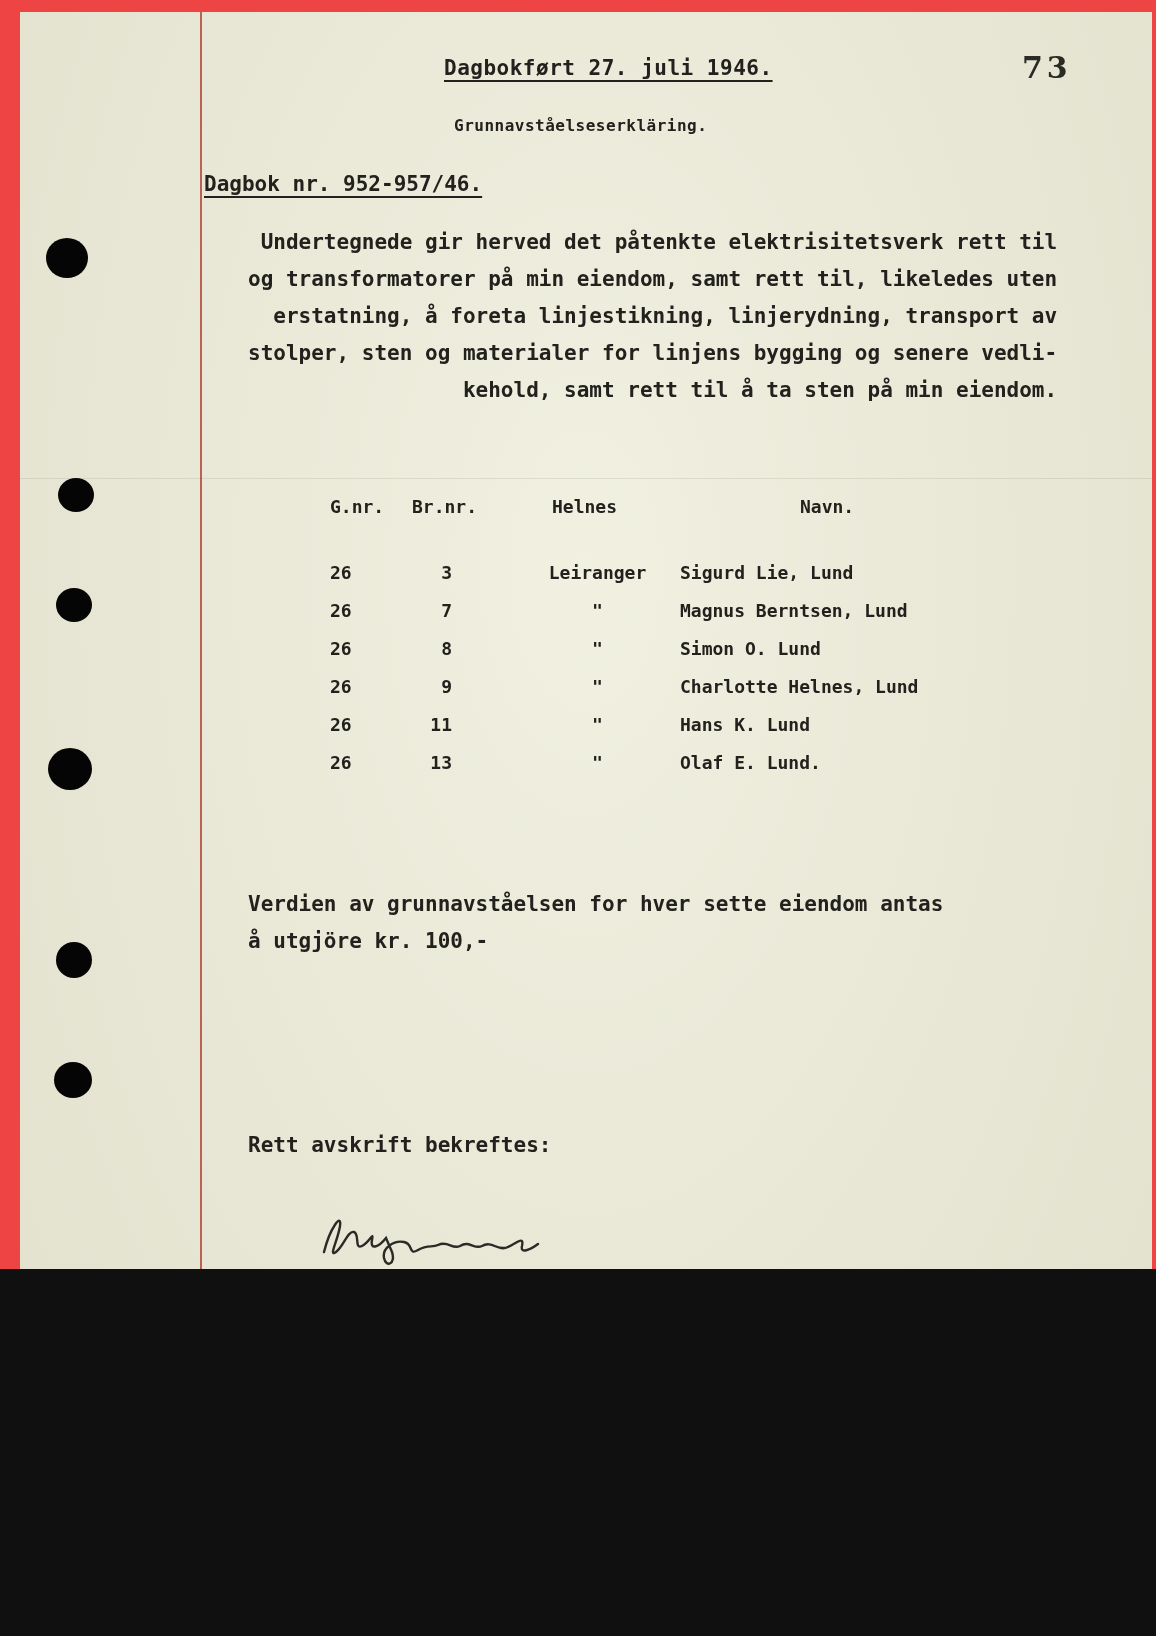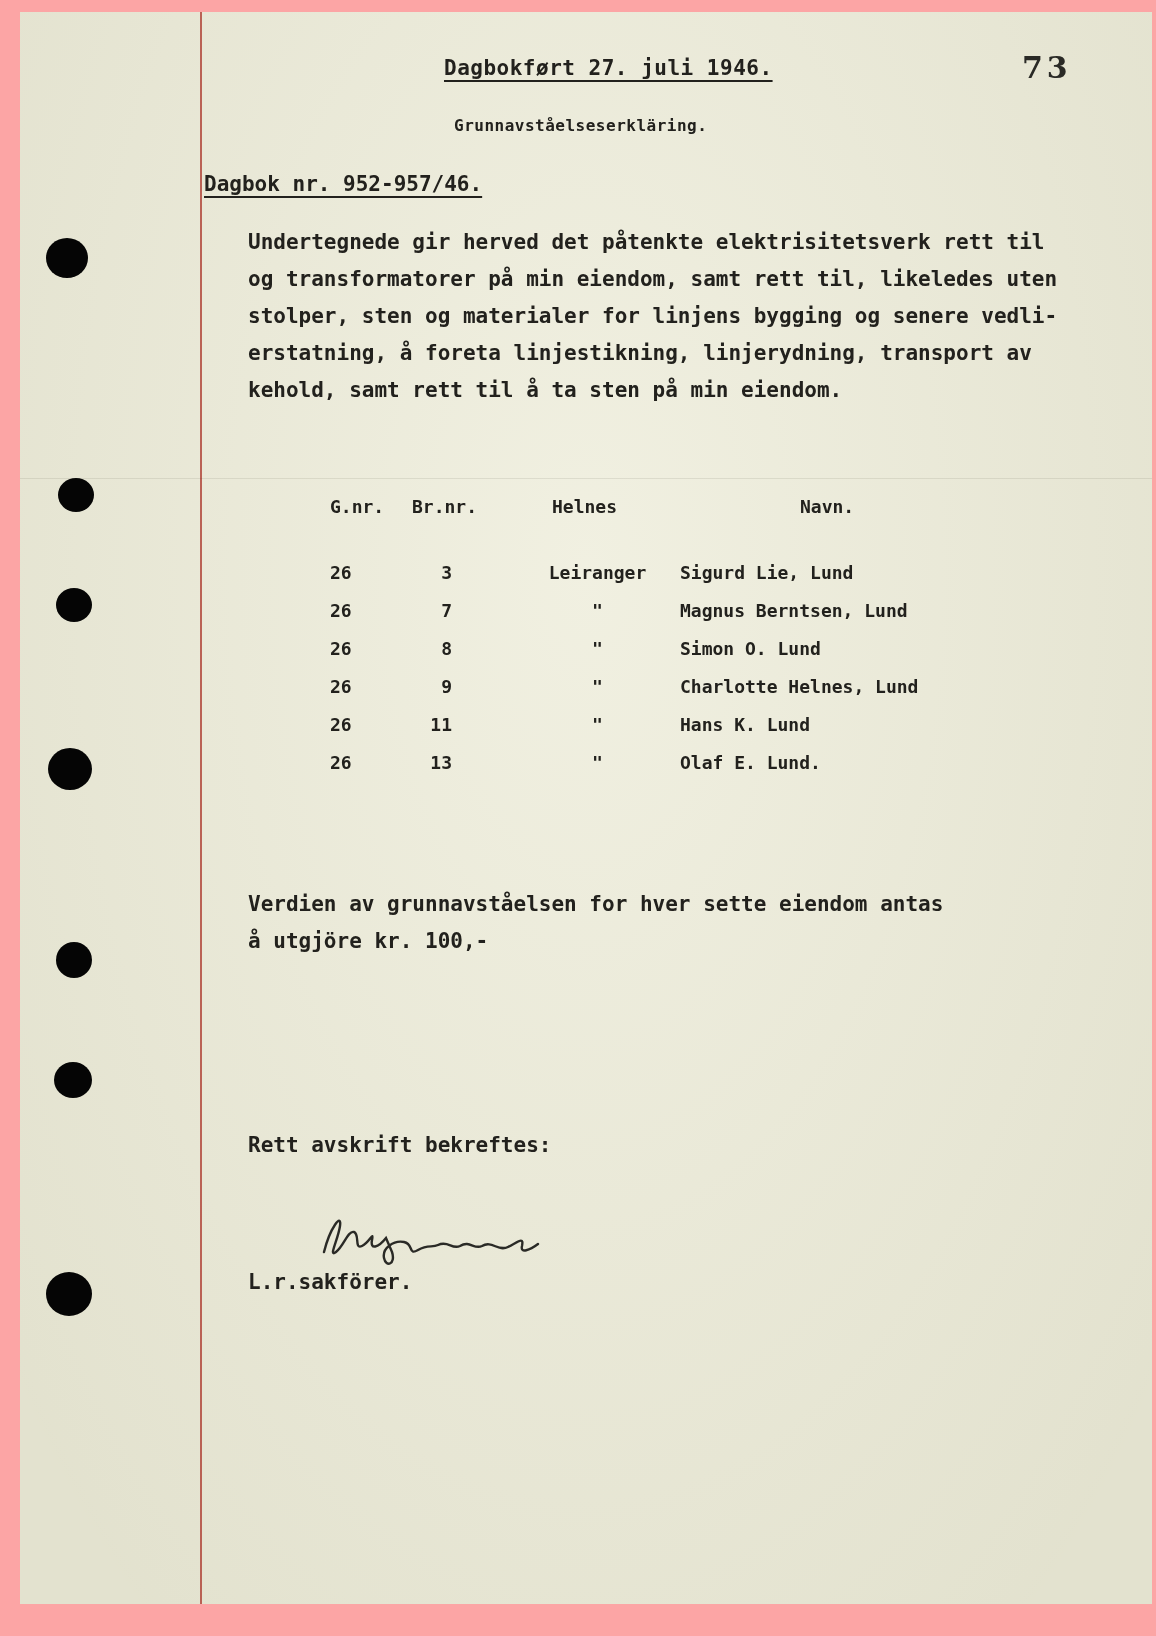--- a/index.html
+++ b/index.html
@@ -1,35 +1,35 @@
 <!DOCTYPE html>
 <html><head>
 <meta charset="utf-8">
 <style>
   html,body { margin:0; padding:0; background:#101010; }
   .scan {
-    position:relative; width:1156px; height:1636px; background:#fca5a5;
+    position:relative; width:1156px; height:1269px; background:#ef4444;
     overflow:hidden; font-family:"DejaVu Sans Mono", monospace;
   }
   .paper {
     position:absolute; left:20px; top:12px; width:1132px; height:1592px;
     background:#ecebd7;
     background-image: radial-gradient(ellipse at 50% 35%, rgba(255,255,255,0.25), rgba(0,0,0,0.04) 90%);
   }
   .crease { position:absolute; left:0; width:100%; height:1px; background:rgba(60,60,40,0.10); }
   .margin-line { position:absolute; left:180px; top:0; height:100%; width:2px; background:rgba(178,74,62,0.85); }
   .hole { position:absolute; background:#050505; border-radius:50%; }
   .ink { color:#22211d; font-weight:bold; }
   .abs { position:absolute; white-space:nowrap; }
   .page-number { font-family:"DejaVu Serif", serif; font-size:30px; font-weight:600; letter-spacing:4px; color:#2a2a26; }
   .title { font-size:21px; text-decoration:underline; text-underline-offset:5px; letter-spacing:0.5px; }
   .subtitle { font-size:16px; letter-spacing:0.5px; }
   .ref { font-size:21px; text-decoration:underline; text-underline-offset:5px; }
   .bodytext { font-size:21px; line-height:37px; }
-  .bodytext div { white-space:nowrap; }
+  .bodytext div { white-space:nowrap;text-align:right; }
   .th, .td { position:absolute; font-size:18px; white-space:nowrap; }
   .row { position:absolute; left:0; width:100%; height:38px; }
   .col-gnr  { left:310px; width:50px; }
   .col-brnr { left:370px; width:62px; text-align:right; }
   .col-herred { left:505px; width:145px; text-align:center; }
   .col-navn { left:660px; width:420px; }
   .note { font-size:21px; line-height:37px; }
   .attest { font-size:21px; }
   .signer { font-size:21px; }
   .sig { position:absolute; }
@@ -45,22 +45,22 @@
     <div class="crease" style="top:466px;"></div>
 
     <div class="abs ink title" style="left:424px; top:44px;">Dagbokført 27. juli 1946.</div>
     <div class="abs page-number" style="left:1002px; top:38px;">73</div>
     <div class="abs ink subtitle" style="left:434px; top:104px;">Grunnavståelseserkläring.</div>
     <div class="abs ink ref" style="left:184px; top:160px;">Dagbok nr. 952-957/46.</div>
 
     <div class="abs ink bodytext" style="left:228px; top:212px;">
       <div>Undertegnede gir herved det påtenkte elektrisitetsverk rett til</div>
       <div>og transformatorer på min eiendom, samt rett til, likeledes uten</div>
+      <div>erstatning, å foreta linjestikning, linjerydning, transport av</div>
       <div>stolper, sten og materialer for linjens bygging og senere vedli-</div>
-      <div>erstatning, å foreta linjestikning, linjerydning, transport av</div>
       <div>kehold, samt rett til å ta sten på min eiendom.</div>
     </div>
 
     <div class="row" style="top:484px;">
       <span class="th ink" style="left:310px;">G.nr.</span>
       <span class="th ink" style="left:392px;">Br.nr.</span>
       <span class="th ink" style="left:532px;">Helnes</span>
       <span class="th ink" style="left:780px;">Navn.</span>
     </div>
 

